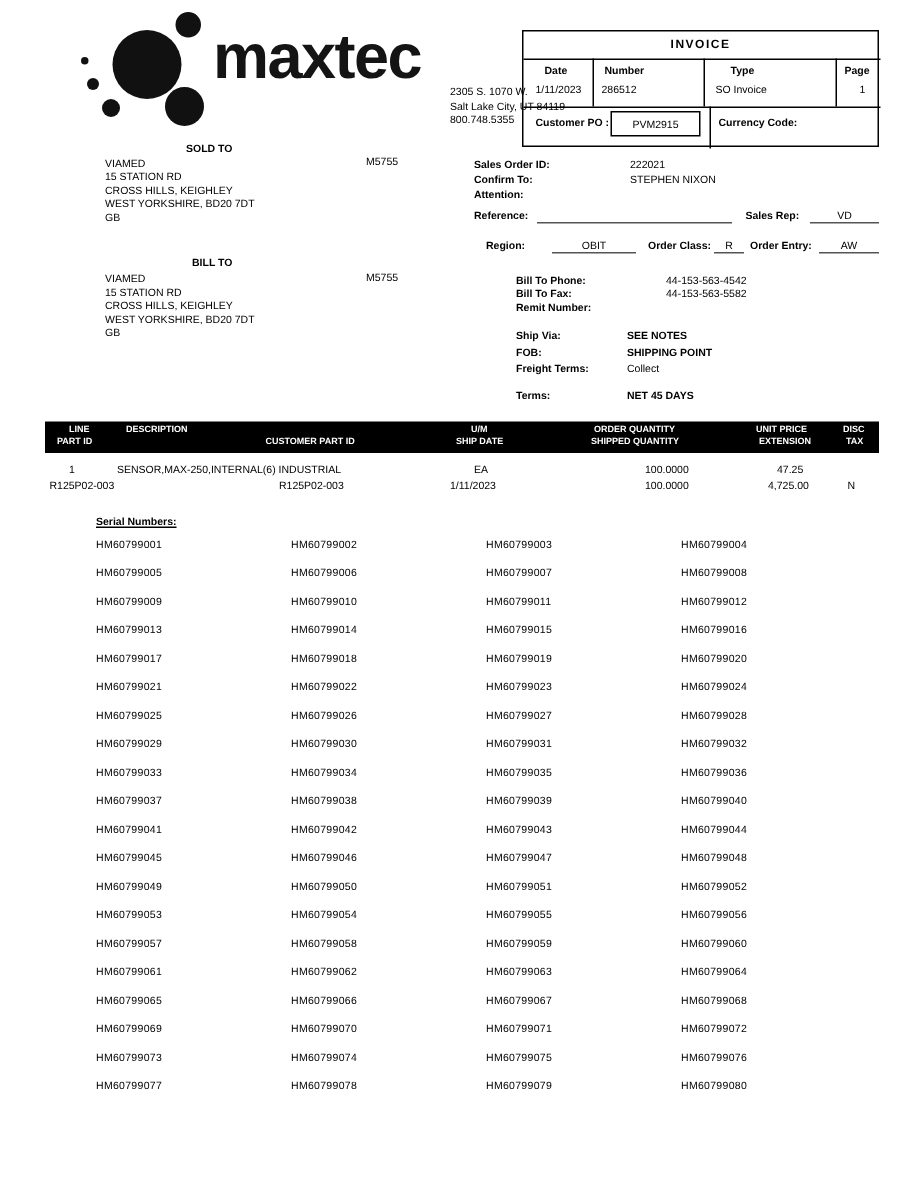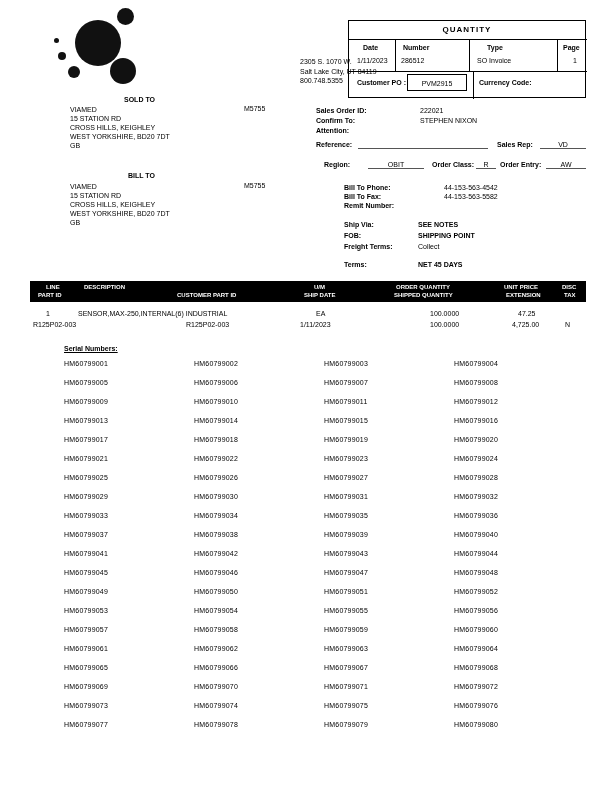--- a/index.html
+++ b/index.html
@@ -37,30 +37,31 @@
 
 <div class="page">
 
   <div class="abs" style="left:54px; top:8px; width:250px; height:90px;">
     <span class="dot" style="left:21px; top:12px; width:46px; height:46px;"></span>
     <span class="dot" style="left:63px; top:0px; width:17px; height:17px;"></span>
     <span class="dot" style="left:56px; top:50px; width:26px; height:26px;"></span>
     <span class="dot" style="left:14px; top:58px; width:12px; height:12px;"></span>
     <span class="dot" style="left:4px; top:44px; width:8px; height:8px;"></span>
     <span class="dot" style="left:0px; top:30px; width:5px; height:5px;"></span>
+    <span class="logo-text">maxtec</span>
   </div>
 
   <div class="abs" style="left:300px; top:57px; font-size:7px; line-height:9.5px;">
     <div>2305 S. 1070 W.</div>
     <div>Salt Lake City, UT 84119</div>
     <div>800.748.5355</div>
   </div>
 
   <div class="invoice-box">
-    <div class="inv-title">QUANTITY</div>
+    <div class="inv-title">INVOICE</div>
     <div class="hline" style="left:0; top:18px; width:238px;"></div>
     <span class="abs lbl" style="left:14px; top:23px;">Date</span>
     <span class="abs lbl" style="left:54px; top:23px;">Number</span>
     <span class="abs lbl" style="left:138px; top:23px;">Type</span>
     <span class="abs lbl" style="left:214px; top:23px;">Page</span>
     <span class="abs val" style="left:8px; top:36px;">1/11/2023</span>
     <span class="abs val" style="left:52px; top:36px;">286512</span>
     <span class="abs val" style="left:128px; top:36px;">SO Invoice</span>
     <span class="abs val" style="left:224px; top:36px;">1</span>
     <div class="vline" style="left:46px; top:18px; height:32px;"></div>

